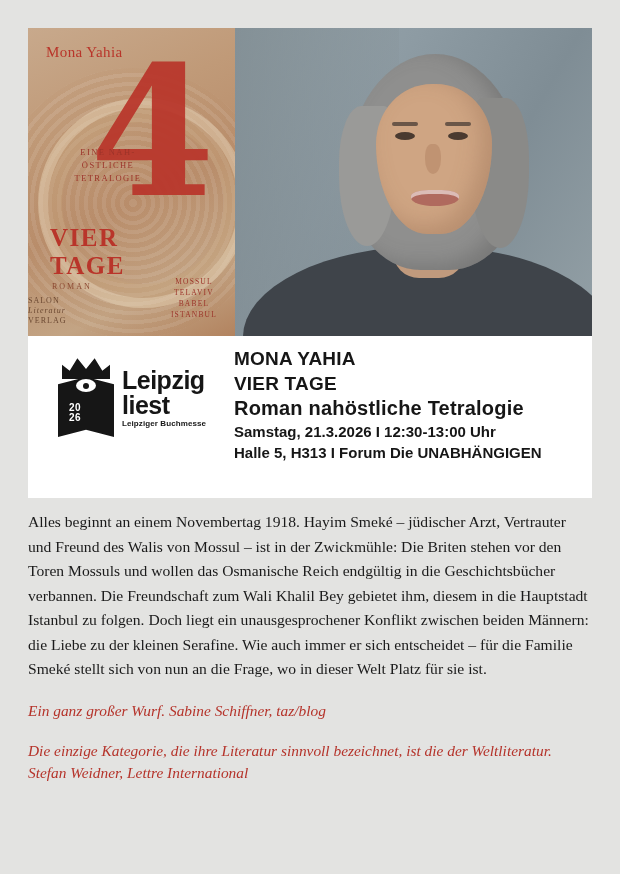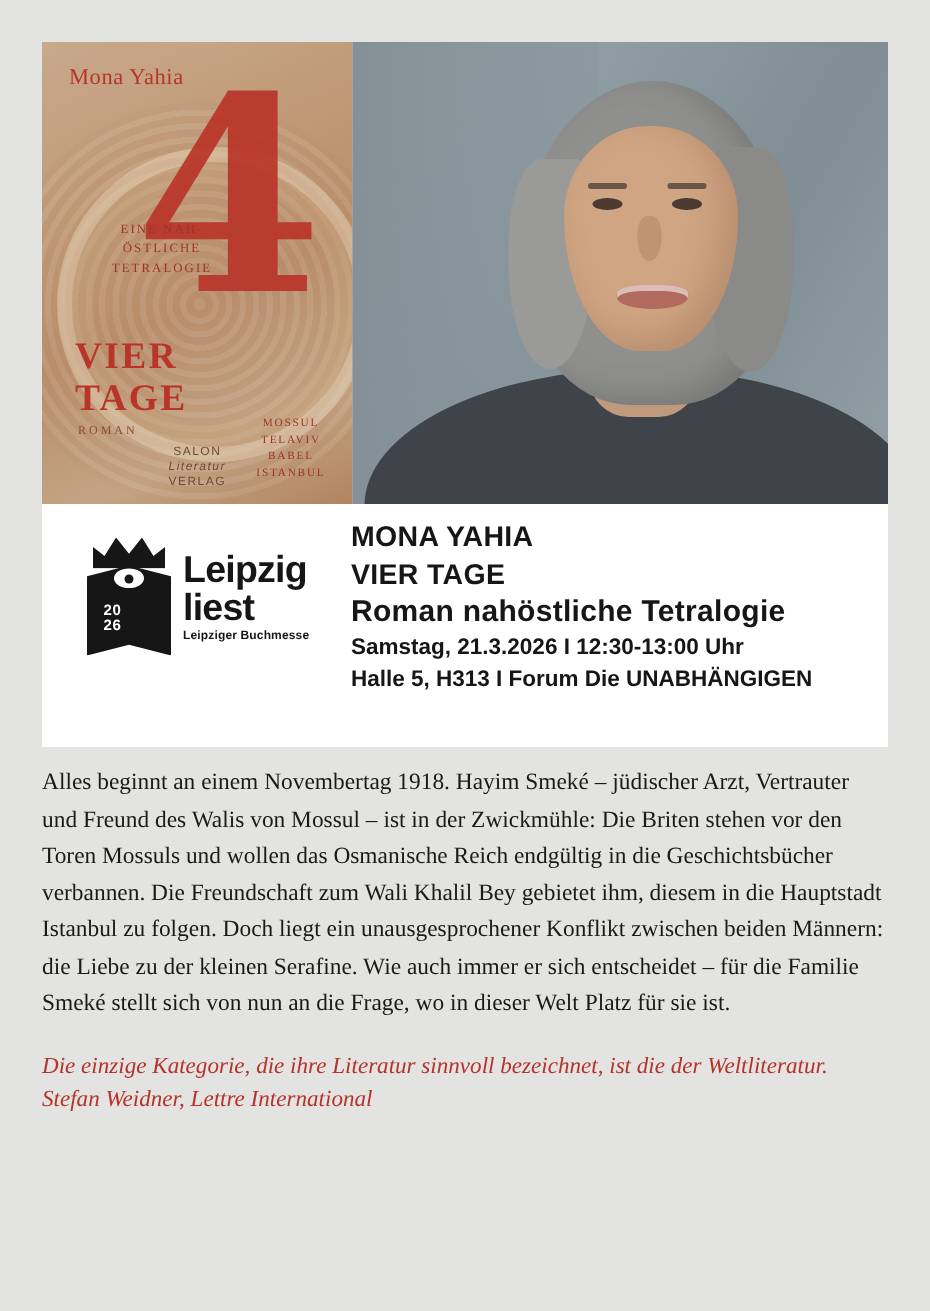--- a/index.html
+++ b/index.html
@@ -123,23 +123,23 @@
     font-size: 7.5px;
     line-height: 11px;
     letter-spacing: 1.2px;
     text-align: center;
   }
   .cover-publisher {
     position: absolute;
     left: 0;
     right: 0;
     bottom: 10px;
-    text-align: center;
+    text-align: left;
     color: #6d4a33;
-    font-family: Liberation Sans, sans-serif;
+    font-family: Liberation Serif, serif;
     font-size: 8px;
     line-height: 10px;
     letter-spacing: 1px;
   }
   .cover-publisher .it { font-style: italic; }
 
   
   .portrait {
     position: relative;
     width: 357px;
@@ -477,16 +477,17 @@
         <div>Samstag, 21.3.2026 I 12:30-13:00 Uhr</div>
         <div>Halle 5, H313 I Forum Die UNABHÄNGIGEN</div>
       </div>
     </div>
 
   </div>
 
   <div class="blurb">Alles beginnt an einem Novembertag 1918. Hayim Smeké – jüdischer Arzt, Vertrauter und Freund des Walis von Mossul – ist in der Zwickmühle: Die Briten stehen vor den Toren Mossuls und wollen das Osmanische Reich endgültig in die Geschichtsbücher verbannen. Die Freundschaft zum Wali Khalil Bey gebietet ihm, diesem in die Hauptstadt Istanbul zu folgen. Doch liegt ein unausgesprochener Konflikt zwischen beiden Männern: die Liebe zu der kleinen Serafine. Wie auch immer er sich entscheidet – für die Familie Smeké stellt sich von nun an die Frage, wo in dieser Welt Platz für sie ist.</div>
 
   <div class="quotes">
+    <div class="q">Ein ganz großer Wurf. Sabine Schiffner, taz/blog</div>
     <div class="q">Die einzige Kategorie, die ihre Literatur sinnvoll bezeichnet, ist die der Weltliteratur. Stefan Weidner, Lettre International</div>
   </div>
 
 </div>
 
 </body></html>

